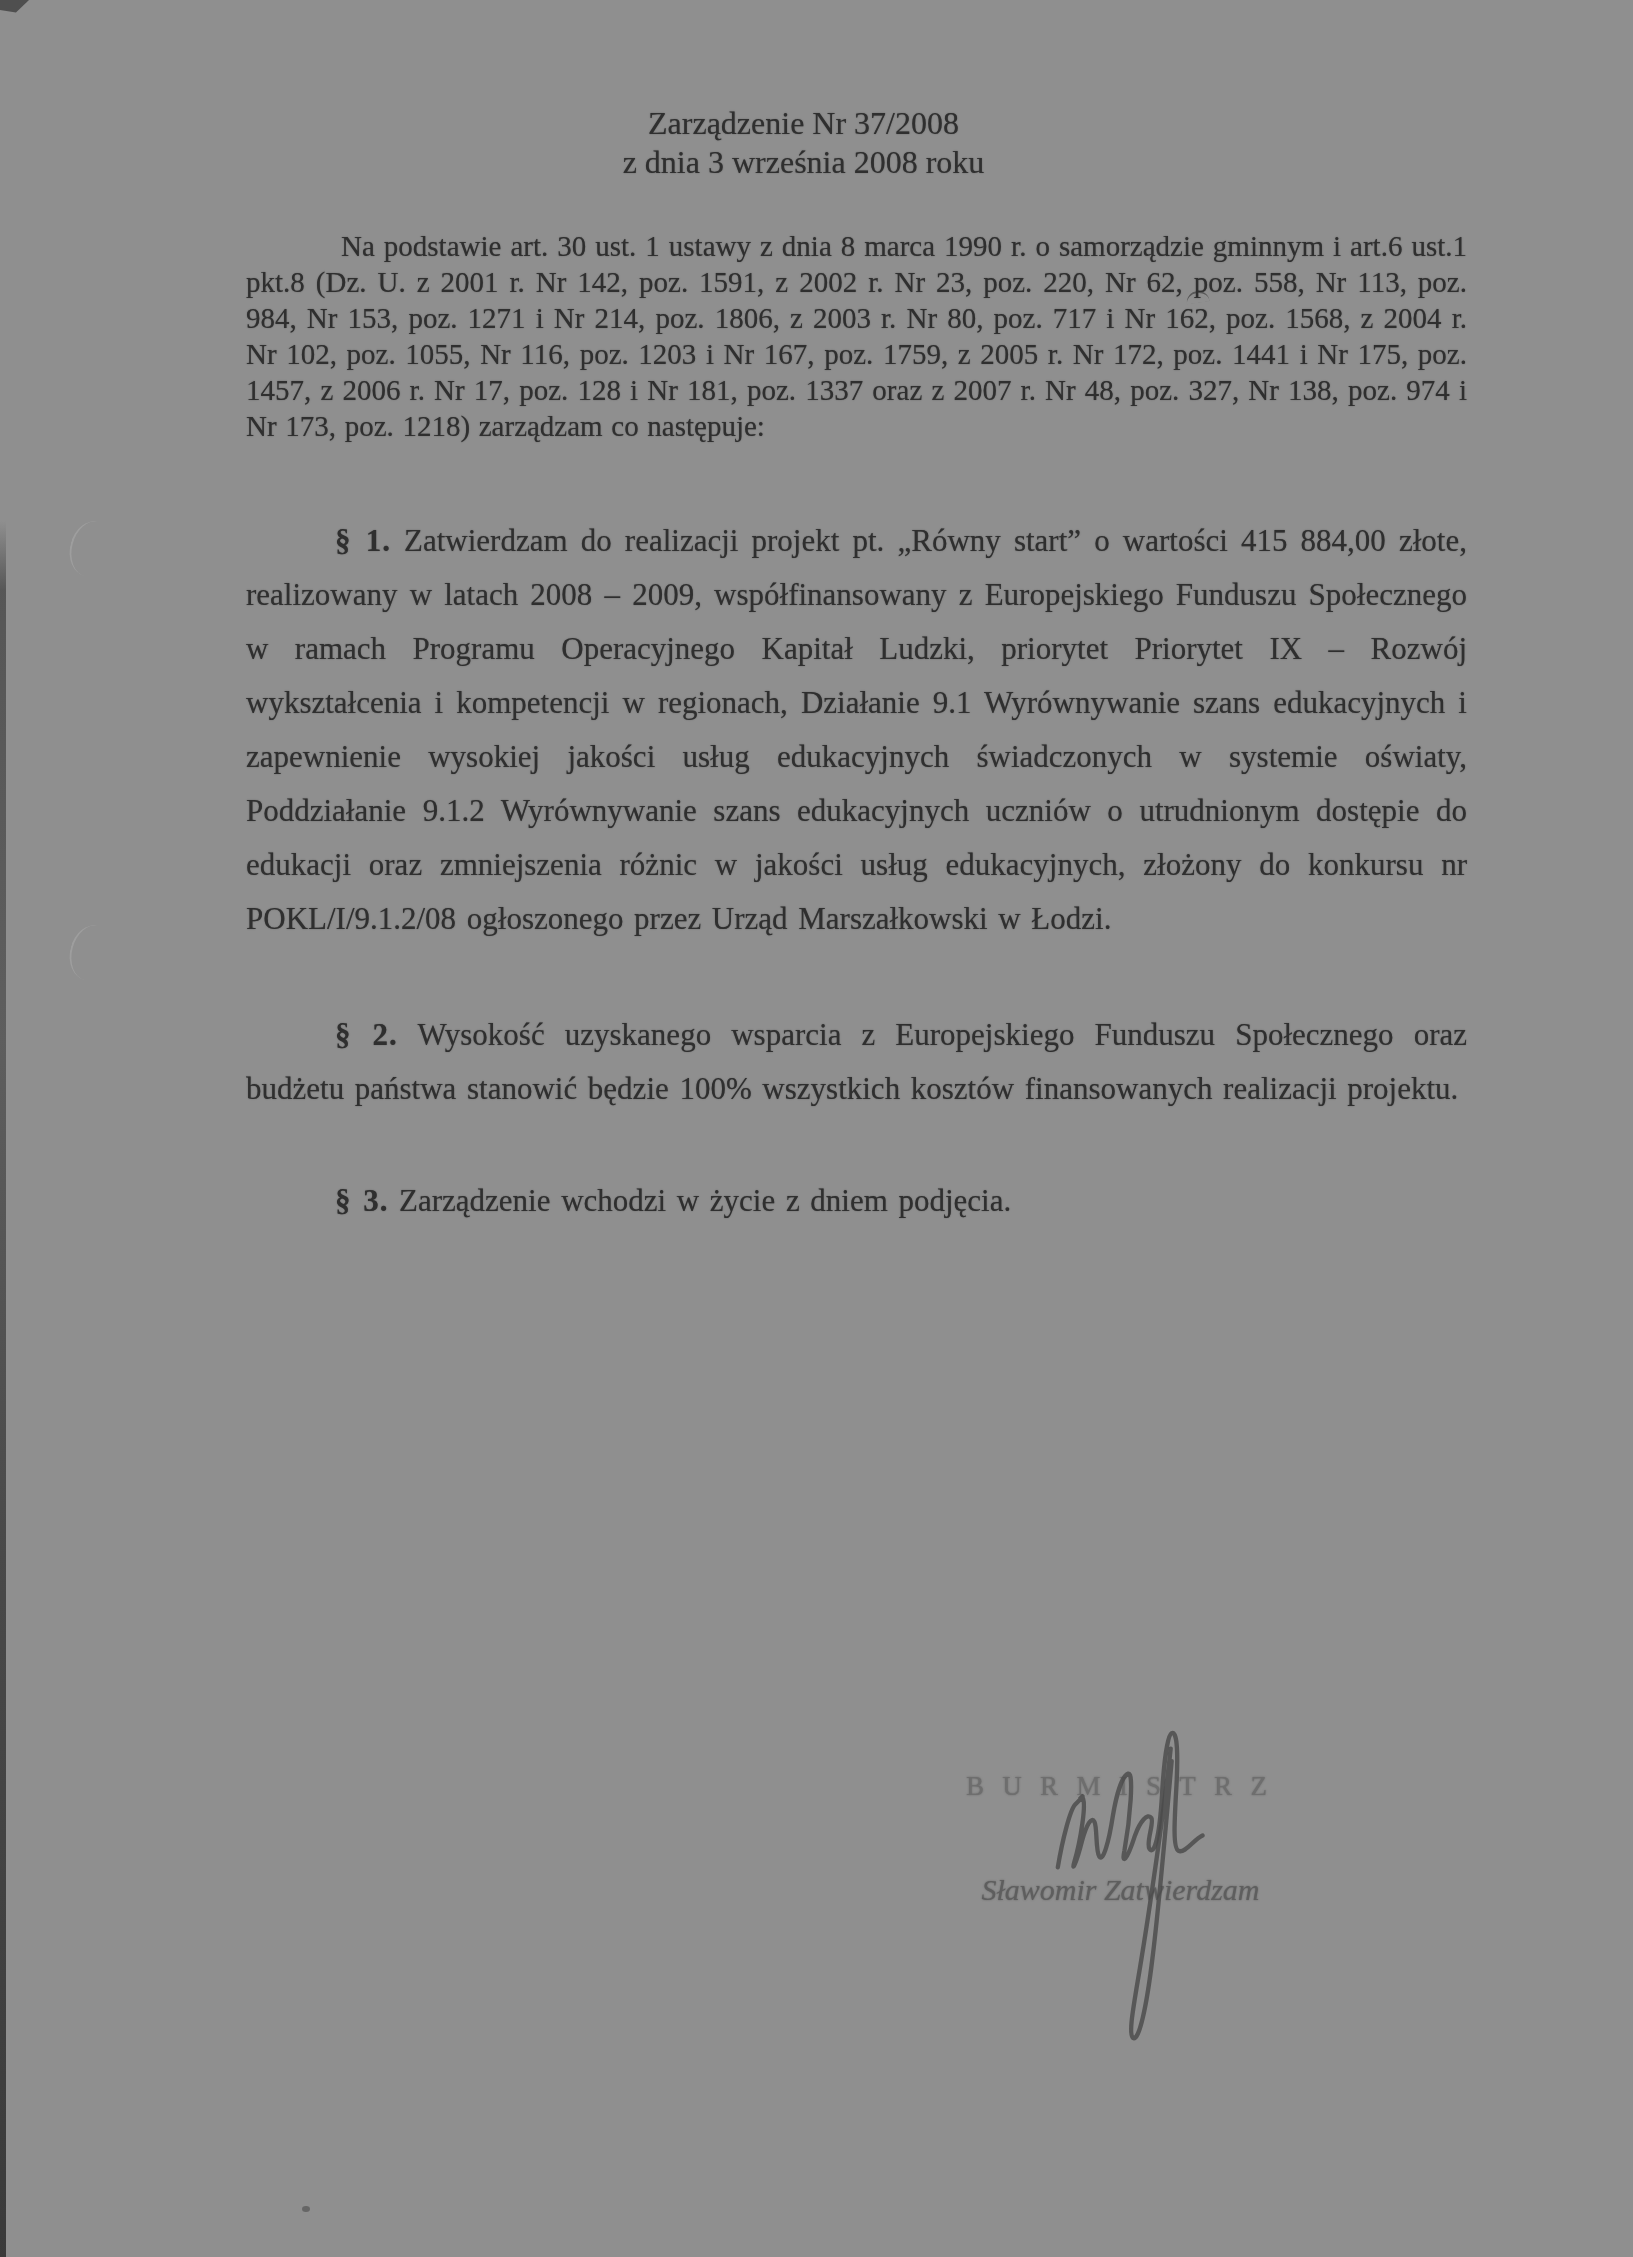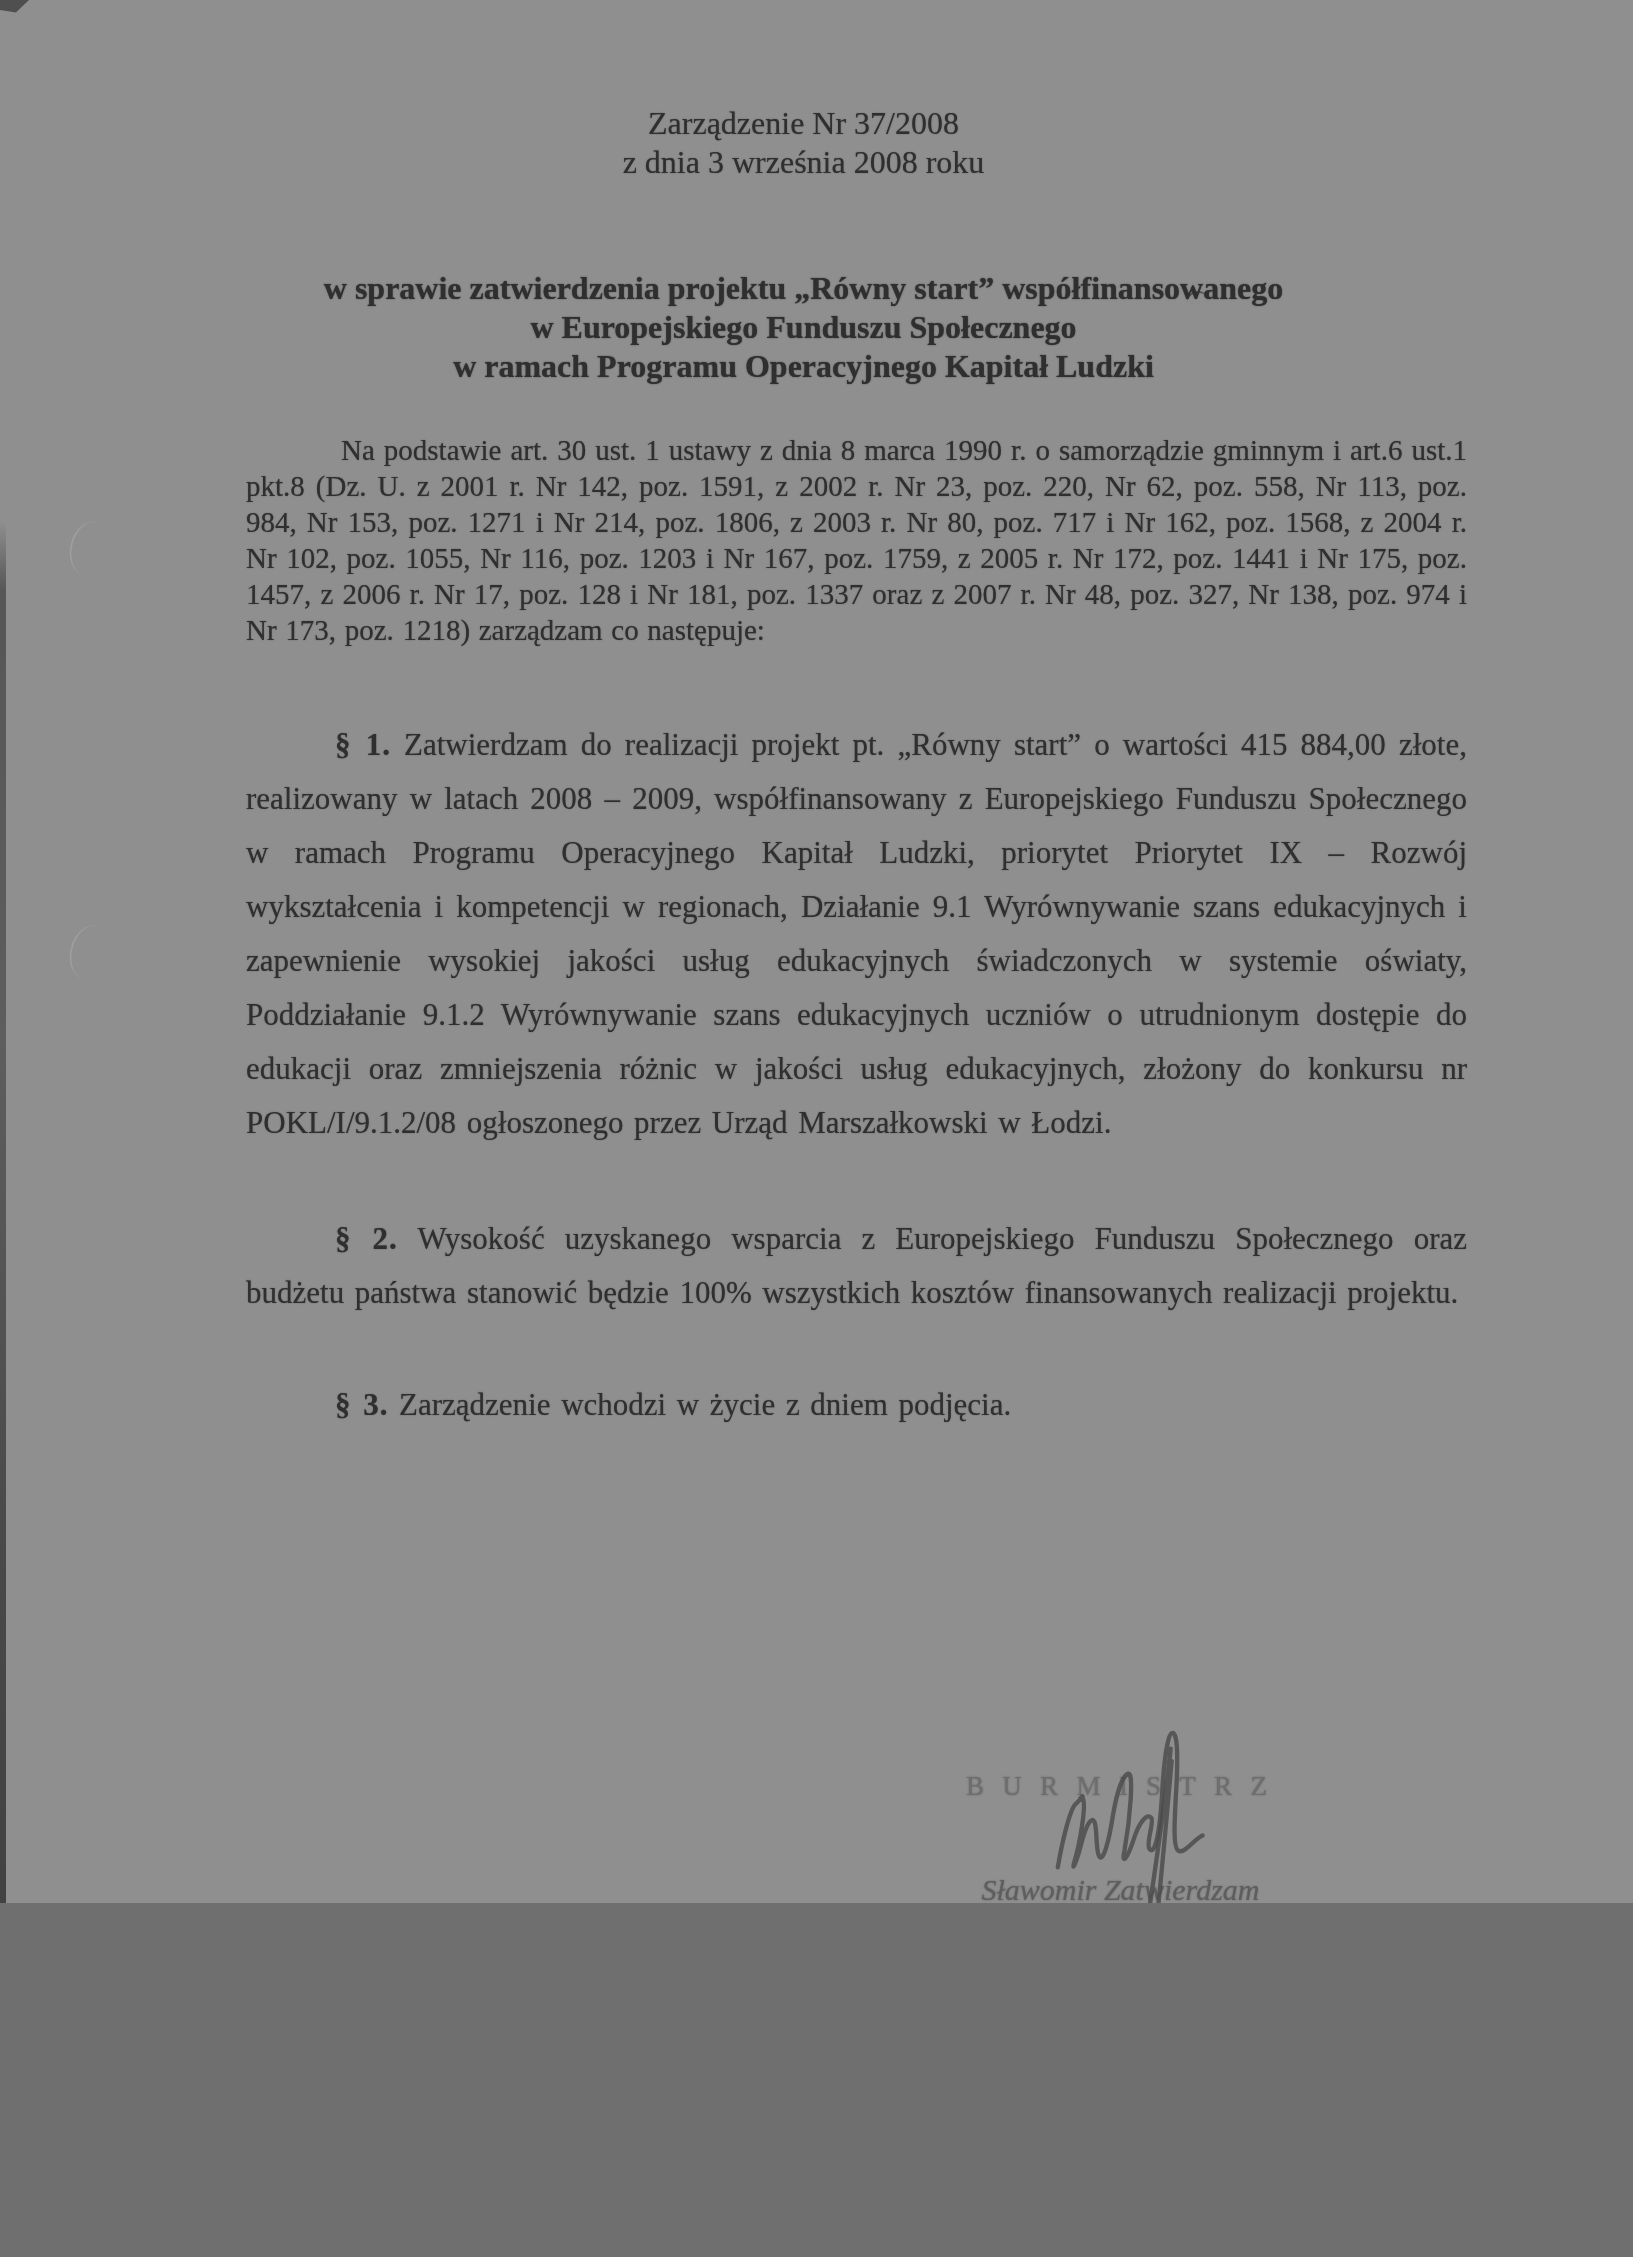--- a/index.html
+++ b/index.html
@@ -1,19 +1,19 @@
 <!DOCTYPE html>
 <html lang="pl"><head>
 <meta charset="utf-8">
 <style>
   html, body { margin: 0; padding: 0; background: #6f6f6f; }
   .page {
     position: relative;
     width: 1634px;
-    height: 1903px;
+    height: 2257px;
     background: #8f8f8f;
     overflow: hidden;
     font-family: "Liberation Serif", "DejaVu Serif", serif;
     color: #2f2f2f;
   }
   
   .corner-mark {
     position: absolute; left: 0; top: 0; width: 29px; height: 12.6px;
     background: #3a3a3a; opacity: .75;
     clip-path: polygon(0 0, 100% 0, 55% 100%, 0 80%);
@@ -106,25 +106,20 @@
   <div class="faint-arc arc-2"></div>
   <div class="dot-mark"></div>
 
   <div class="doc">
 
     <div class="title-block">
       <div>Zarządzenie Nr 37/2008</div>
       <div>z dnia 3 września 2008 roku</div>
     </div>
 
-    <div class="subject-block">
-      <div>w sprawie zatwierdzenia projektu „Równy start” współfinansowanego</div>
-      <div>w Europejskiego Funduszu Społecznego</div>
-      <div>w ramach Programu Operacyjnego Kapitał Ludzki</div>
-    </div>
 
     <p class="legal-basis">Na podstawie art. 30 ust. 1 ustawy z dnia 8 marca 1990 r. o samorządzie gminnym i art.6 ust.1 pkt.8 (Dz. U. z 2001 r. Nr 142, poz. 1591, z 2002 r. Nr 23, poz. 220, Nr 62, poz. 558, Nr 113, poz. 984, Nr 153, poz. 1271 i Nr 214, poz. 1806, z 2003 r. Nr 80, poz. 717 i Nr 162, poz. 1568, z 2004 r. Nr 102, poz. 1055, Nr 116, poz. 1203 i Nr 167, poz. 1759, z 2005 r. Nr 172, poz. 1441 i Nr 175, poz. 1457, z 2006 r. Nr 17, poz. 128 i Nr 181, poz. 1337 oraz z 2007 r. Nr 48, poz. 327, Nr 138, poz. 974 i Nr 173, poz. 1218) zarządzam co następuje:</p>
 
     <p class="section-par sec-1"><span class="par-label">§ 1.</span> <span>Zatwierdzam do realizacji projekt pt. „Równy start” o wartości 415 884,00 złote, realizowany w latach 2008 – 2009, współfinansowany z Europejskiego Funduszu Społecznego w ramach Programu Operacyjnego Kapitał Ludzki, priorytet Priorytet IX – Rozwój wykształcenia i kompetencji w regionach, Działanie 9.1 Wyrównywanie szans edukacyjnych i zapewnienie wysokiej jakości usług edukacyjnych świadczonych w systemie oświaty, Poddziałanie 9.1.2 Wyrównywanie szans edukacyjnych uczniów o utrudnionym dostępie do edukacji oraz zmniejszenia różnic w jakości usług edukacyjnych, złożony do konkursu nr POKL/I/9.1.2/08 ogłoszonego przez Urząd Marszałkowski w Łodzi.</span></p>
 
     <p class="section-par sec-2"><span class="par-label">§ 2.</span> <span>Wysokość uzyskanego wsparcia z Europejskiego Funduszu Społecznego oraz budżetu państwa stanowić będzie 100% wszystkich kosztów finansowanych realizacji projektu.</span></p>
 
     <p class="section-par sec-3"><span class="par-label">§ 3.</span> <span>Zarządzenie wchodzi w życie z dniem podjęcia.</span></p>
 
   </div>

